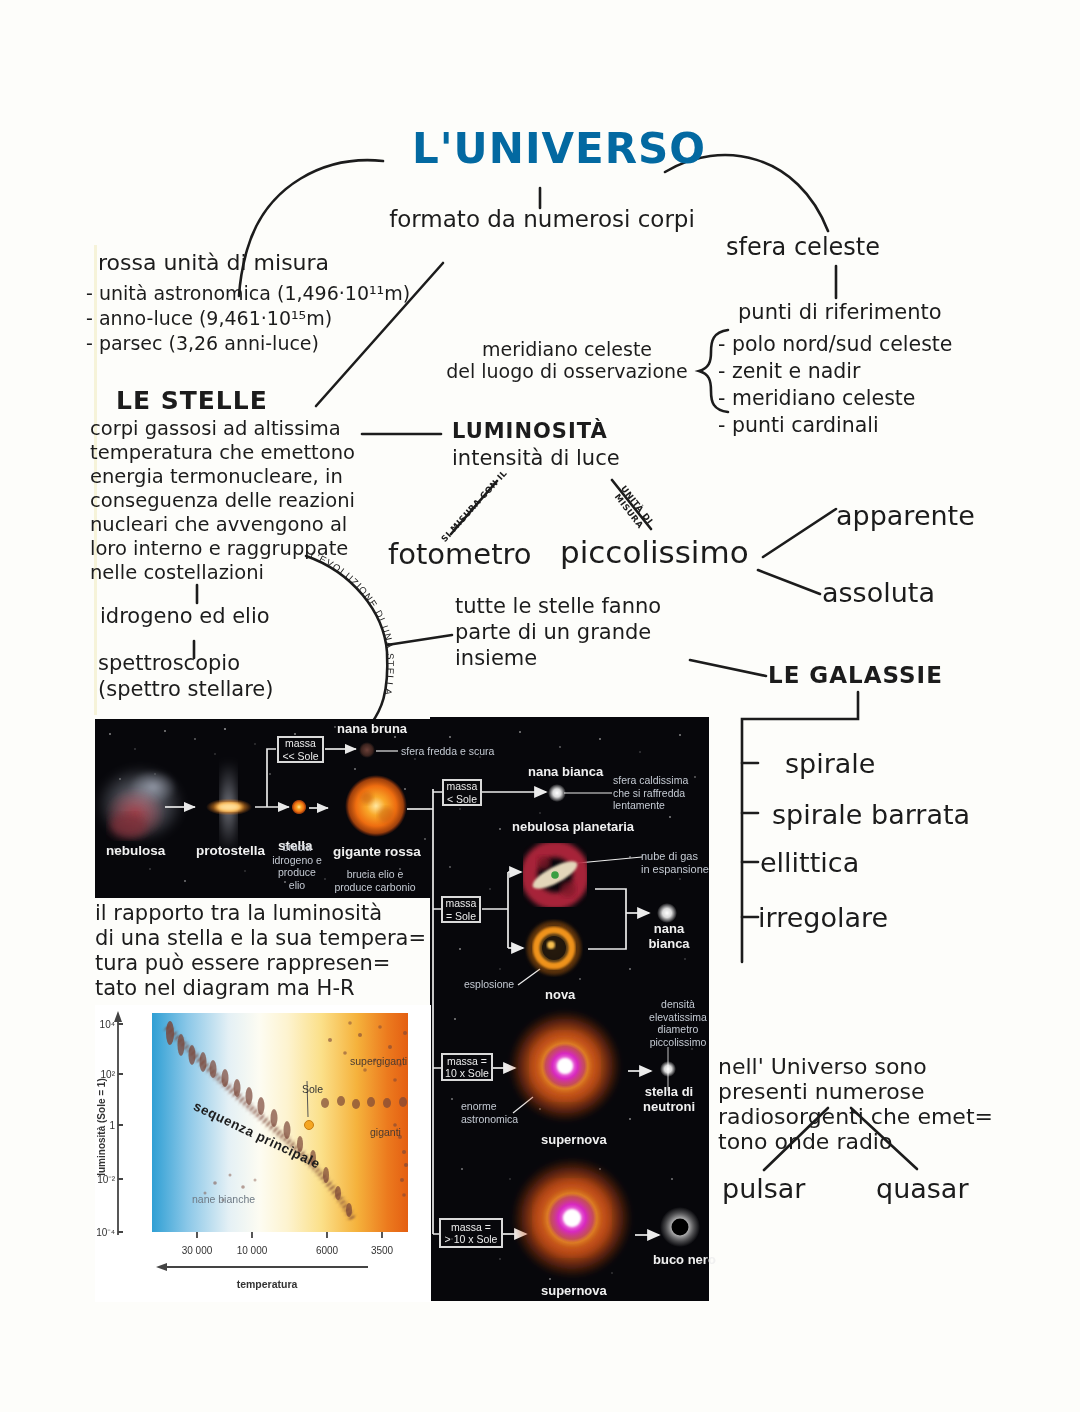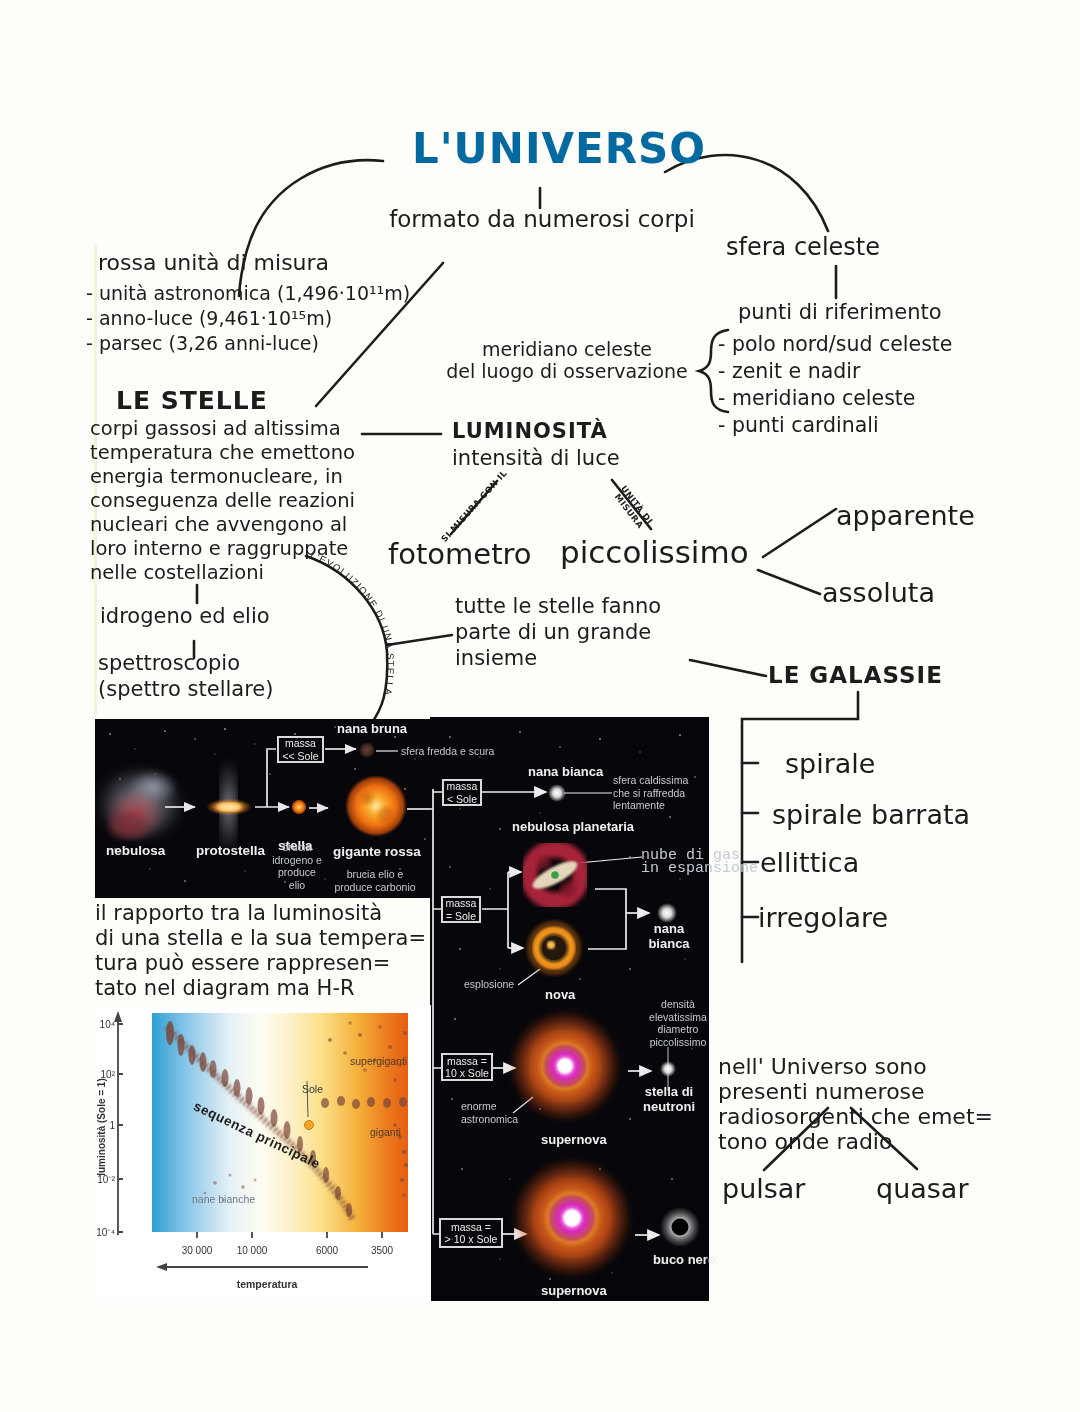--- a/index.html
+++ b/index.html
@@ -387,21 +387,21 @@
   <div class="pl desc cc" style="left:325px;top:868px;width:100px;font-size:10.5px;line-height:12.5px;">brucia elio e
 produce carbonio</div>
 
   <div class="pl name" style="left:528px;top:764px;font-size:13px;">nana bianca</div>
   <div class="pl desc" style="left:613px;top:774px;font-size:10.5px;line-height:12.5px;">sfera caldissima
 che si raffredda
 lentamente</div>
   <div class="mbox" style="left:442px;top:779px;width:40px;height:27px;">massa
 &lt; Sole</div>
   <div class="pl name" style="left:512px;top:819px;font-size:13px;">nebulosa planetaria</div>
-  <div class="pl desc" style="left:641px;top:850px;font-size:15px;line-height:12.5px;font-family:Liberation Mono, monospace;">nube di gas
+  <div class="pl desc" style="left:641px;top:850px;font-size:11px;line-height:12.5px;">nube di gas
 in espansione</div>
   <div class="mbox" style="left:441px;top:896px;width:40px;height:27px;">massa
 = Sole</div>
   <div class="pl name cc" style="left:646px;top:921px;width:46px;font-size:13px;line-height:15px;">nana
 bianca</div>
   <div class="pl desc" style="left:464px;top:978px;font-size:10.5px;">esplosione</div>
   <div class="pl name" style="left:545px;top:987px;font-size:13px;">nova</div>
   <div class="pl desc cc" style="left:644px;top:998px;width:68px;font-size:10.5px;line-height:12.5px;">densità
 elevatissima
 diametro

